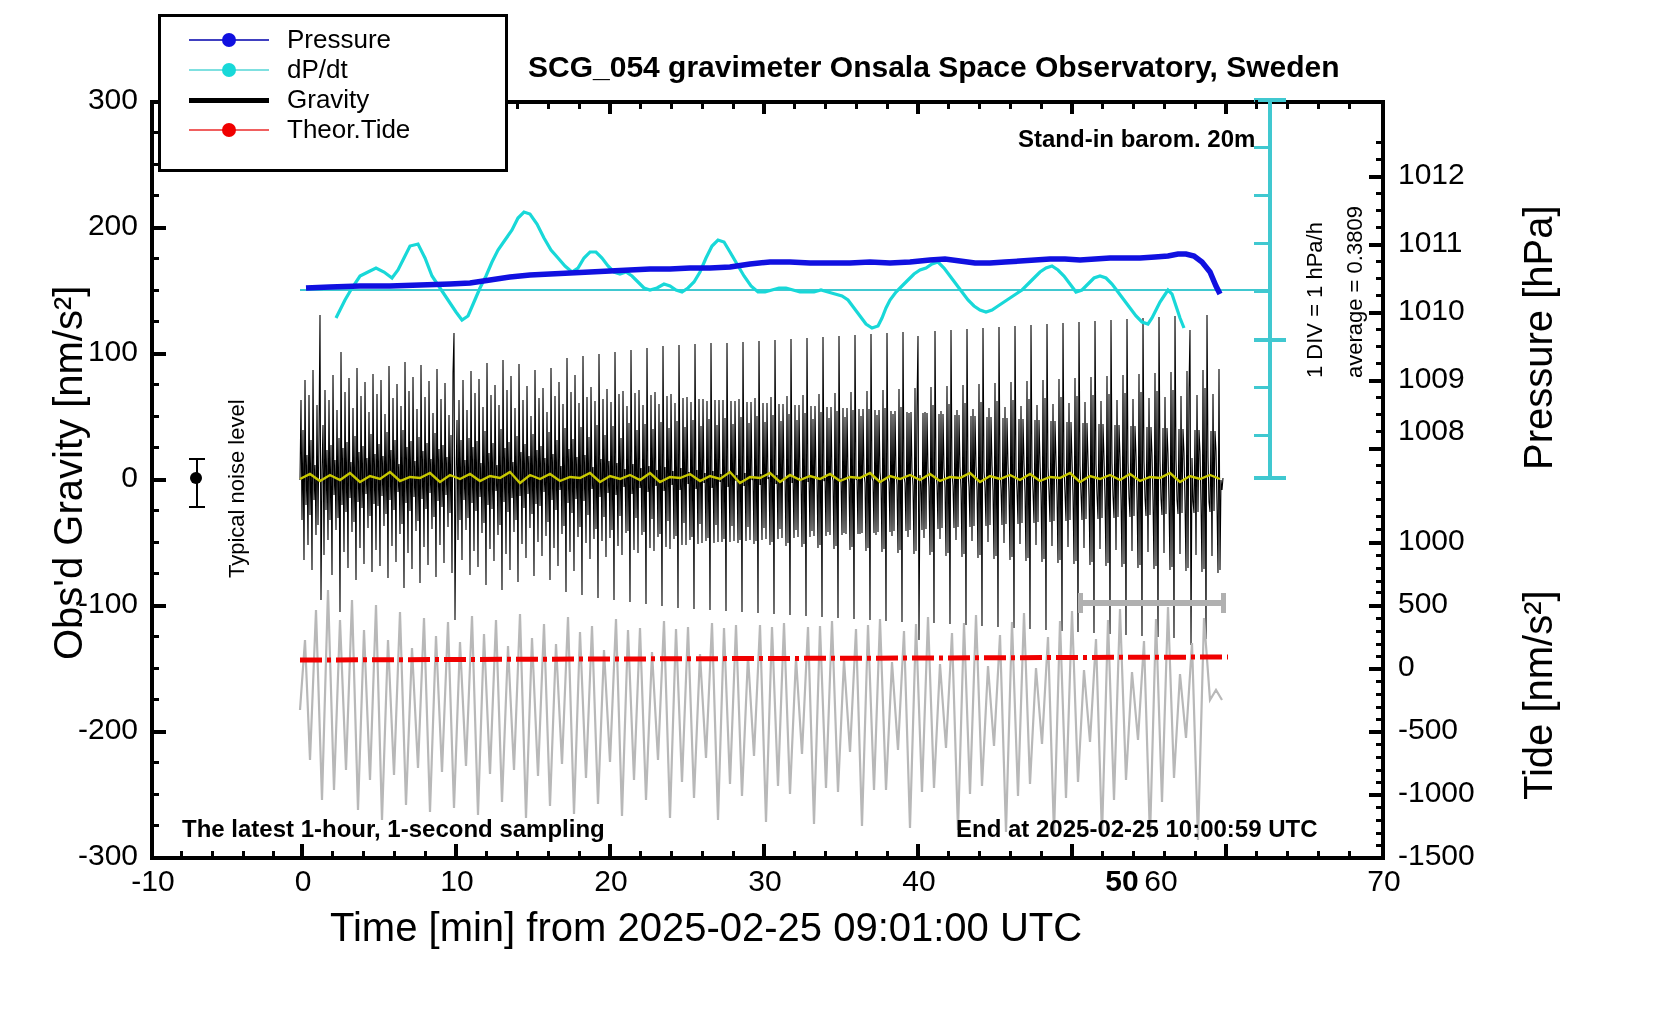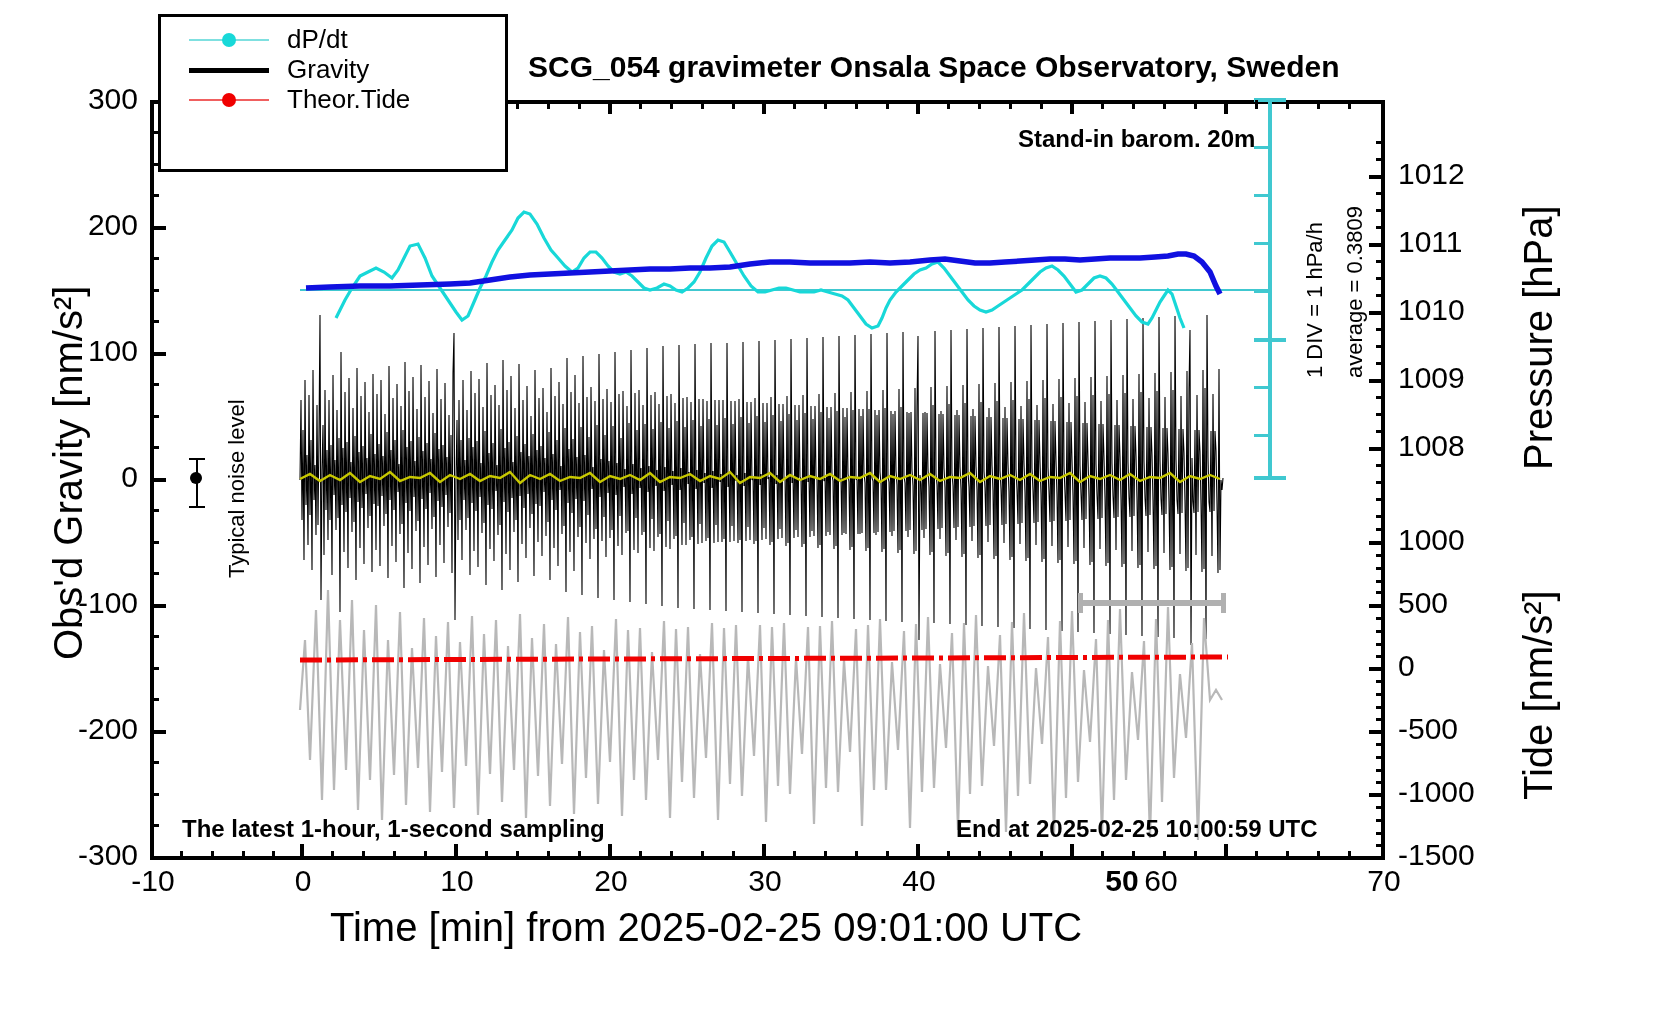--- a/index.html
+++ b/index.html
@@ -438,21 +438,21 @@
     <div class="tick" style="left:1376px;top:413px;width:9px;height:3px;"></div>
     <div class="tick" style="left:1376px;top:430px;width:9px;height:3px;"></div>
     <div class="tick" style="left:1376px;top:464px;width:9px;height:3px;"></div>
     <div class="tick" style="left:1376px;top:481px;width:9px;height:3px;"></div>
     <div class="tick" style="left:1376px;top:498px;width:9px;height:3px;"></div>
 
     <div class="tlab tlab-r" style="left:1398px;top:159px;">1012</div>
     <div class="tlab tlab-r" style="left:1398px;top:227px;">1011</div>
     <div class="tlab tlab-r" style="left:1398px;top:295px;">1010</div>
     <div class="tlab tlab-r" style="left:1398px;top:363px;">1009</div>
-    <div class="tlab tlab-r" style="left:1398px;top:431px;">1008</div>
+    <div class="tlab tlab-r" style="left:1398px;top:415px;">1008</div>
 
     <div class="tick" style="left:1369px;top:541px;width:16px;height:4px;"></div>
     <div class="tick" style="left:1369px;top:604px;width:16px;height:4px;"></div>
     <div class="tick" style="left:1369px;top:667px;width:16px;height:4px;"></div>
     <div class="tick" style="left:1369px;top:730px;width:16px;height:4px;"></div>
     <div class="tick" style="left:1369px;top:793px;width:16px;height:4px;"></div>
     <div class="tick" style="left:1369px;top:856px;width:16px;height:4px;"></div>
 
     <div class="tick" style="left:1376px;top:515px;width:9px;height:3px;"></div>
     <div class="tick" style="left:1376px;top:528px;width:9px;height:3px;"></div>
@@ -494,20 +494,27 @@
 
   <div id="anno-barom" class="anno">Stand-in barom. 20m</div>
   <div id="anno-bottom-left" class="anno">The latest 1-hour, 1-second sampling</div>
   <div id="anno-bottom-right" class="anno">End at 2025-02-25 10:00:59 UTC</div>
   <div id="anno-div" class="anno-rot">1 DIV = 1 hPa/h</div>
   <div id="anno-avg" class="anno-rot">average = 0.3809</div>
 
   <div id="legend">
     <div class="lgrow">
       <span class="lgsym">
+        <span class="lgline" style="background:#4040c0;"></span>
+        <span class="lgdot" style="background:#1010e0;"></span>
+      </span>
+      <span class="lgtxt">Pressure</span>
+    </div>
+    <div class="lgrow">
+      <span class="lgsym">
         <span class="lgline" style="background:#7fe0e0;"></span>
         <span class="lgdot" style="background:#18d8d8;"></span>
       </span>
       <span class="lgtxt">dP/dt</span>
     </div>
     <div class="lgrow">
       <span class="lgsym">
         <span class="lgline thick" style="background:#000000;"></span>
       </span>
       <span class="lgtxt">Gravity</span>

